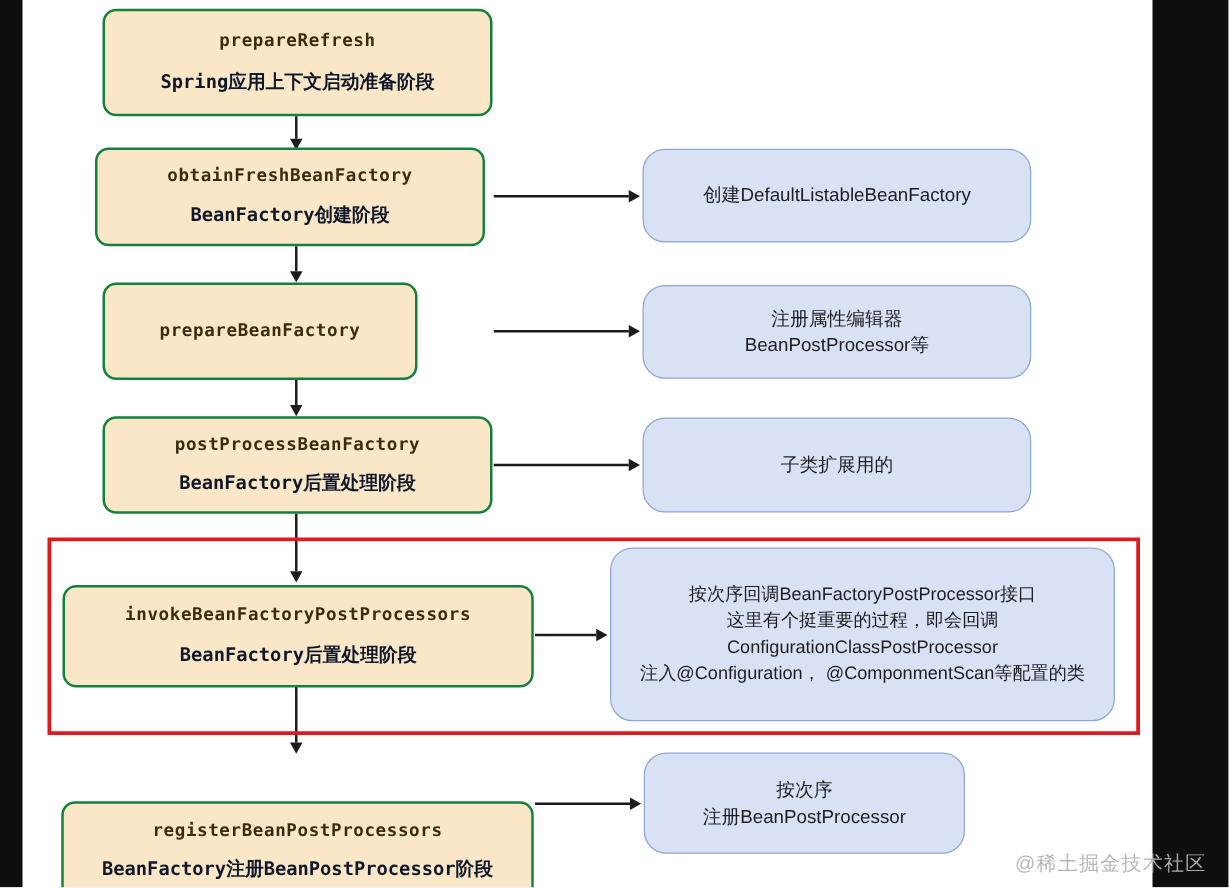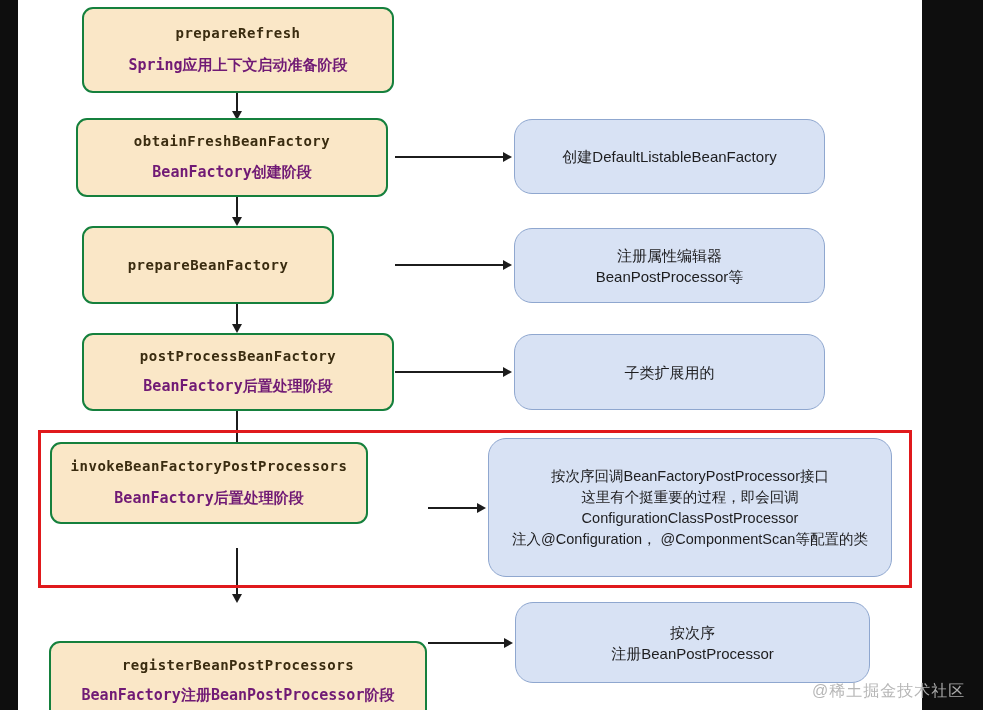--- a/index.html
+++ b/index.html
@@ -39,21 +39,21 @@
     font-family: "DejaVu Sans Mono", "Liberation Mono", monospace;
     font-weight: bold;
     font-size: 14px;
     color: #3a2c10;
     letter-spacing: 0.5px;
   }
   .obox .label {
     font-family: "DejaVu Sans Mono", "Liberation Mono", monospace;
     font-weight: bold;
     font-size: 15px;
-    color: #701a75;
+    color: #0f172a;
   }
 
   
   .bbox {
     position: absolute;
     background: #d8e2f4;
     border: 1.5px solid #8fa7cf;
     border-radius: 18px;
     display: flex;
     justify-content: center;
@@ -152,36 +152,36 @@
   </div>
 
   <div class="obox" style="left:82px; top:333px; width:312px; height:78px;">
     <div class="code">postProcessBeanFactory</div>
     <div class="label">BeanFactory后置处理阶段</div>
   </div>
   <div class="bbox" style="left:514px; top:334px; width:311px; height:76px;">
     <div>子类扩展用的</div>
   </div>
 
-  <div class="obox" style="left:50px; top:442px; width:318px; height:82px;">
+  <div class="obox" style="left:50px; top:468px; width:377px; height:82px;">
     <div class="code">invokeBeanFactoryPostProcessors</div>
     <div class="label">BeanFactory后置处理阶段</div>
   </div>
   <div class="bbox big" style="left:488px; top:438px; width:404px; height:139px;">
     <div>按次序回调BeanFactoryPostProcessor接口
 这里有个挺重要的过程，即会回调
 ConfigurationClassPostProcessor
 注入@Configuration， @ComponmentScan等配置的类</div>
   </div>
 
   <div class="obox" style="left:49px; top:603px; width:378px; height:80px;margin-top:38px;">
     <div class="code">registerBeanPostProcessors</div>
     <div class="label">BeanFactory注册BeanPostProcessor阶段</div>
   </div>
-  <div class="bbox" style="left:515px; top:602px; width:355px; height:81px;">
+  <div class="bbox" style="left:515px; top:602px; width:257px; height:81px;">
     <div>按次序
 注册BeanPostProcessor</div>
   </div>
 
   <div class="arrow-v" style="left:236px; top:93px;  height:18px;"></div>
   <div class="arrow-v" style="left:236px; top:197px; height:20px;"></div>
   <div class="arrow-v" style="left:236px; top:304px; height:20px;"></div>
   <div class="arrow-v" style="left:236px; top:411px; height:46px;"></div>
   <div class="arrow-v" style="left:236px; top:548px; height:46px;"></div>
   <div class="arrow-v" style="left:236px; top:683px; height:18px;"></div>

